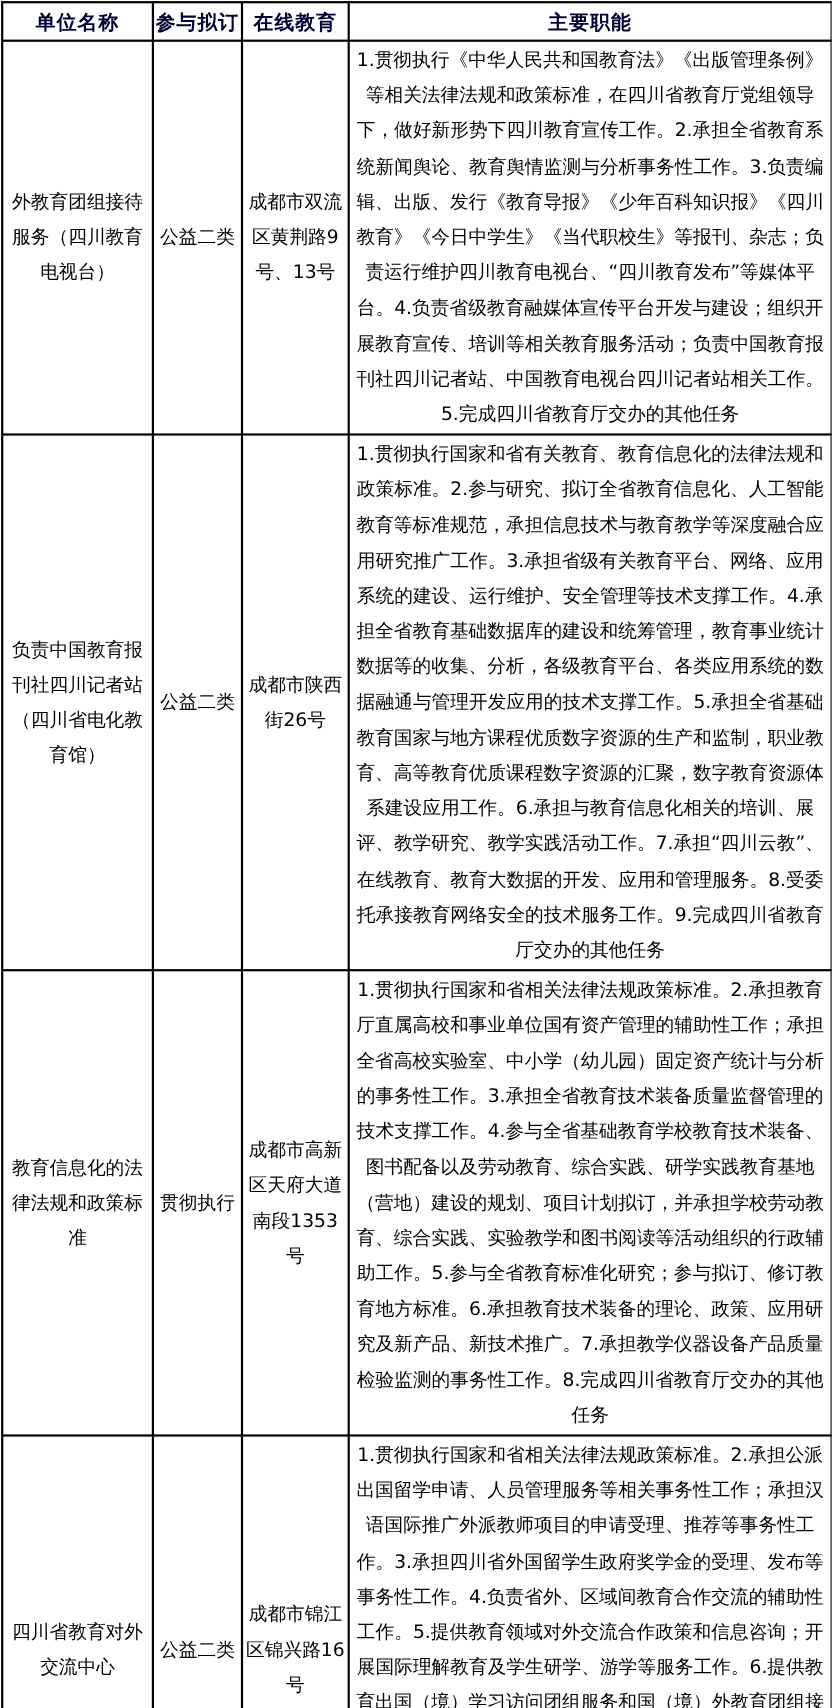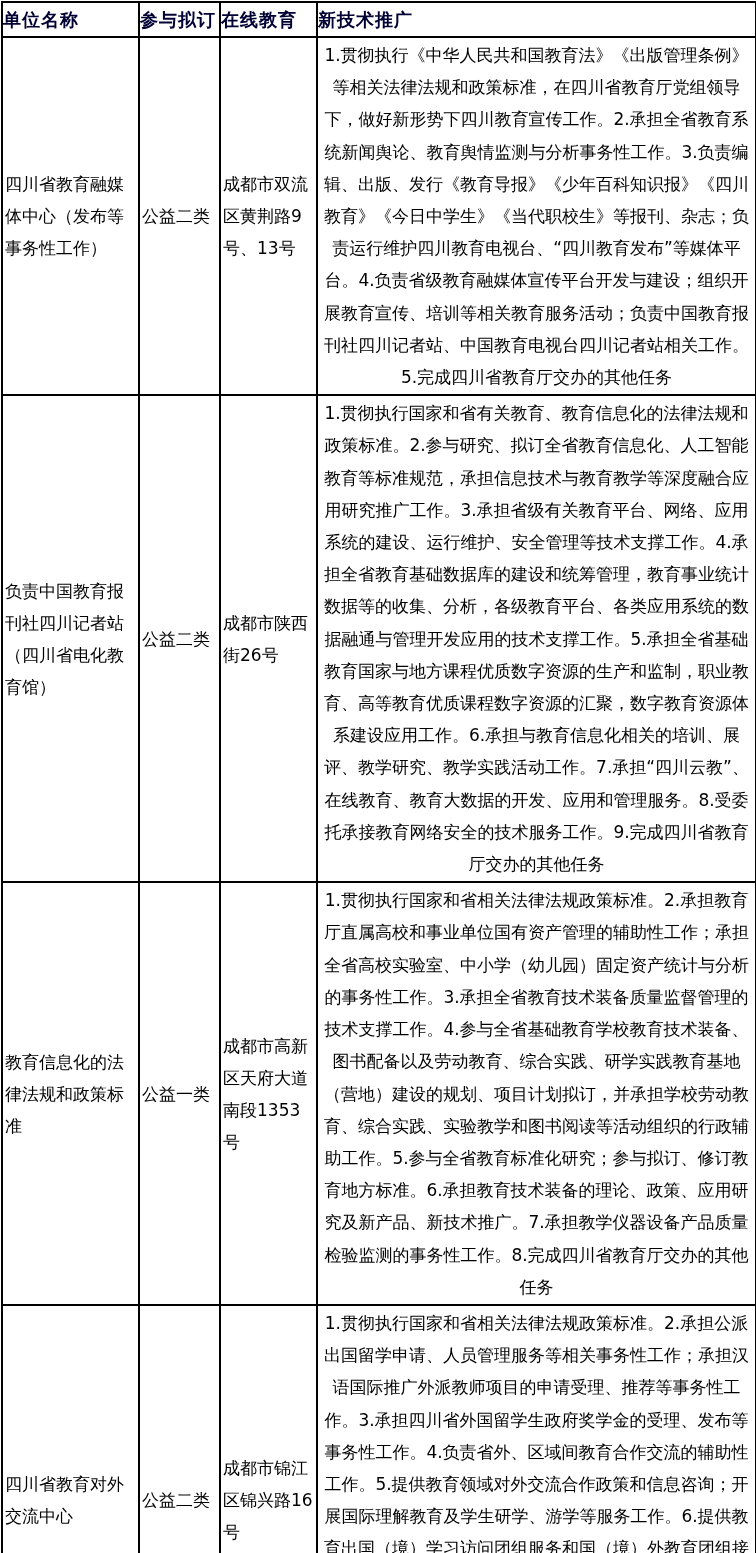--- a/index.html
+++ b/index.html
@@ -22,21 +22,21 @@
     border-collapse:collapse;
     table-layout:fixed;
     width:754px;
     margin:1px;
     background:var(--bg);
   }
   .units th,
   .units td{
     border:2px solid var(--border);
     vertical-align:middle;
-    text-align:left;
+    text-align:center;
     overflow:hidden;
   }
   .units th{
     font-size:18px;
     font-weight:bold;
     color:var(--header-text);
     height:33px;
     padding:0;
     letter-spacing:1px;
   }
@@ -64,39 +64,39 @@
     <col style="width:137px">
     <col style="width:81px">
     <col style="width:97px">
     <col style="width:439px">
   </colgroup>
   <thead>
     <tr>
       <th>单位名称</th>
       <th>参与拟订</th>
       <th>在线教育</th>
-      <th>新技术推广</th>
+      <th>主要职能</th>
     </tr>
   </thead>
   <tbody>
     <tr class="row-1">
-      <td>四川省教育融媒体中心（发布等事务性工作）</td>
+      <td>外教育团组接待服务（四川教育电视台）</td>
       <td>公益二类</td>
       <td>成都市双流区黄荆路9号、13号</td>
       <td class="functions-cell">1.贯彻执行《中华人民共和国教育法》《出版管理条例》等相关法律法规和政策标准，在四川省教育厅党组领导下，做好新形势下四川教育宣传工作。2.承担全省教育系统新闻舆论、教育舆情监测与分析事务性工作。3.负责编辑、出版、发行《教育导报》《少年百科知识报》《四川教育》《今日中学生》《当代职校生》等报刊、杂志；负责运行维护四川教育电视台、“四川教育发布”等媒体平台。4.负责省级教育融媒体宣传平台开发与建设；组织开展教育宣传、培训等相关教育服务活动；负责中国教育报刊社四川记者站、中国教育电视台四川记者站相关工作。5.完成四川省教育厅交办的其他任务</td>
     </tr>
     <tr class="row-2">
       <td>负责中国教育报刊社四川记者站（四川省电化教育馆）</td>
       <td>公益二类</td>
       <td>成都市陕西街26号</td>
       <td class="functions-cell">1.贯彻执行国家和省有关教育、教育信息化的法律法规和政策标准。2.参与研究、拟订全省教育信息化、人工智能教育等标准规范，承担信息技术与教育教学等深度融合应用研究推广工作。3.承担省级有关教育平台、网络、应用系统的建设、运行维护、安全管理等技术支撑工作。4.承担全省教育基础数据库的建设和统筹管理，教育事业统计数据等的收集、分析，各级教育平台、各类应用系统的数据融通与管理开发应用的技术支撑工作。5.承担全省基础教育国家与地方课程优质数字资源的生产和监制，职业教育、高等教育优质课程数字资源的汇聚，数字教育资源体系建设应用工作。6.承担与教育信息化相关的培训、展评、教学研究、教学实践活动工作。7.承担“四川云教”、在线教育、教育大数据的开发、应用和管理服务。8.受委托承接教育网络安全的技术服务工作。9.完成四川省教育厅交办的其他任务</td>
     </tr>
     <tr class="row-3">
       <td>教育信息化的法律法规和政策标准</td>
-      <td>公益一类</td>
+      <td>贯彻执行</td>
       <td>成都市高新区天府大道南段1353号</td>
       <td class="functions-cell">1.贯彻执行国家和省相关法律法规政策标准。2.承担教育厅直属高校和事业单位国有资产管理的辅助性工作；承担全省高校实验室、中小学（幼儿园）固定资产统计与分析的事务性工作。3.承担全省教育技术装备质量监督管理的技术支撑工作。4.参与全省基础教育学校教育技术装备、图书配备以及劳动教育、综合实践、研学实践教育基地（营地）建设的规划、项目计划拟订，并承担学校劳动教育、综合实践、实验教学和图书阅读等活动组织的行政辅助工作。5.参与全省教育标准化研究；参与拟订、修订教育地方标准。6.承担教育技术装备的理论、政策、应用研究及新产品、新技术推广。7.承担教学仪器设备产品质量检验监测的事务性工作。8.完成四川省教育厅交办的其他任务</td>
     </tr>
     <tr class="row-4">
       <td>四川省教育对外交流中心</td>
       <td>公益二类</td>
       <td>成都市锦江区锦兴路16号</td>
       <td class="functions-cell">1.贯彻执行国家和省相关法律法规政策标准。2.承担公派出国留学申请、人员管理服务等相关事务性工作；承担汉语国际推广外派教师项目的申请受理、推荐等事务性工作。3.承担四川省外国留学生政府奖学金的受理、发布等事务性工作。4.负责省外、区域间教育合作交流的辅助性工作。5.提供教育领域对外交流合作政策和信息咨询；开展国际理解教育及学生研学、游学等服务工作。6.提供教育出国（境）学习访问团组服务和国（境）外教育团组接待服务；提供外籍教师聘用、培训服务等。7.组织全省各级各类教师涉外培训；策划和承办教育涉外会议、展会等工作。8.承办港澳台地区教育交流合作项目的事务性工作。9.完成四川省教育厅交办的其他任务</td>
     </tr>
   </tbody>

